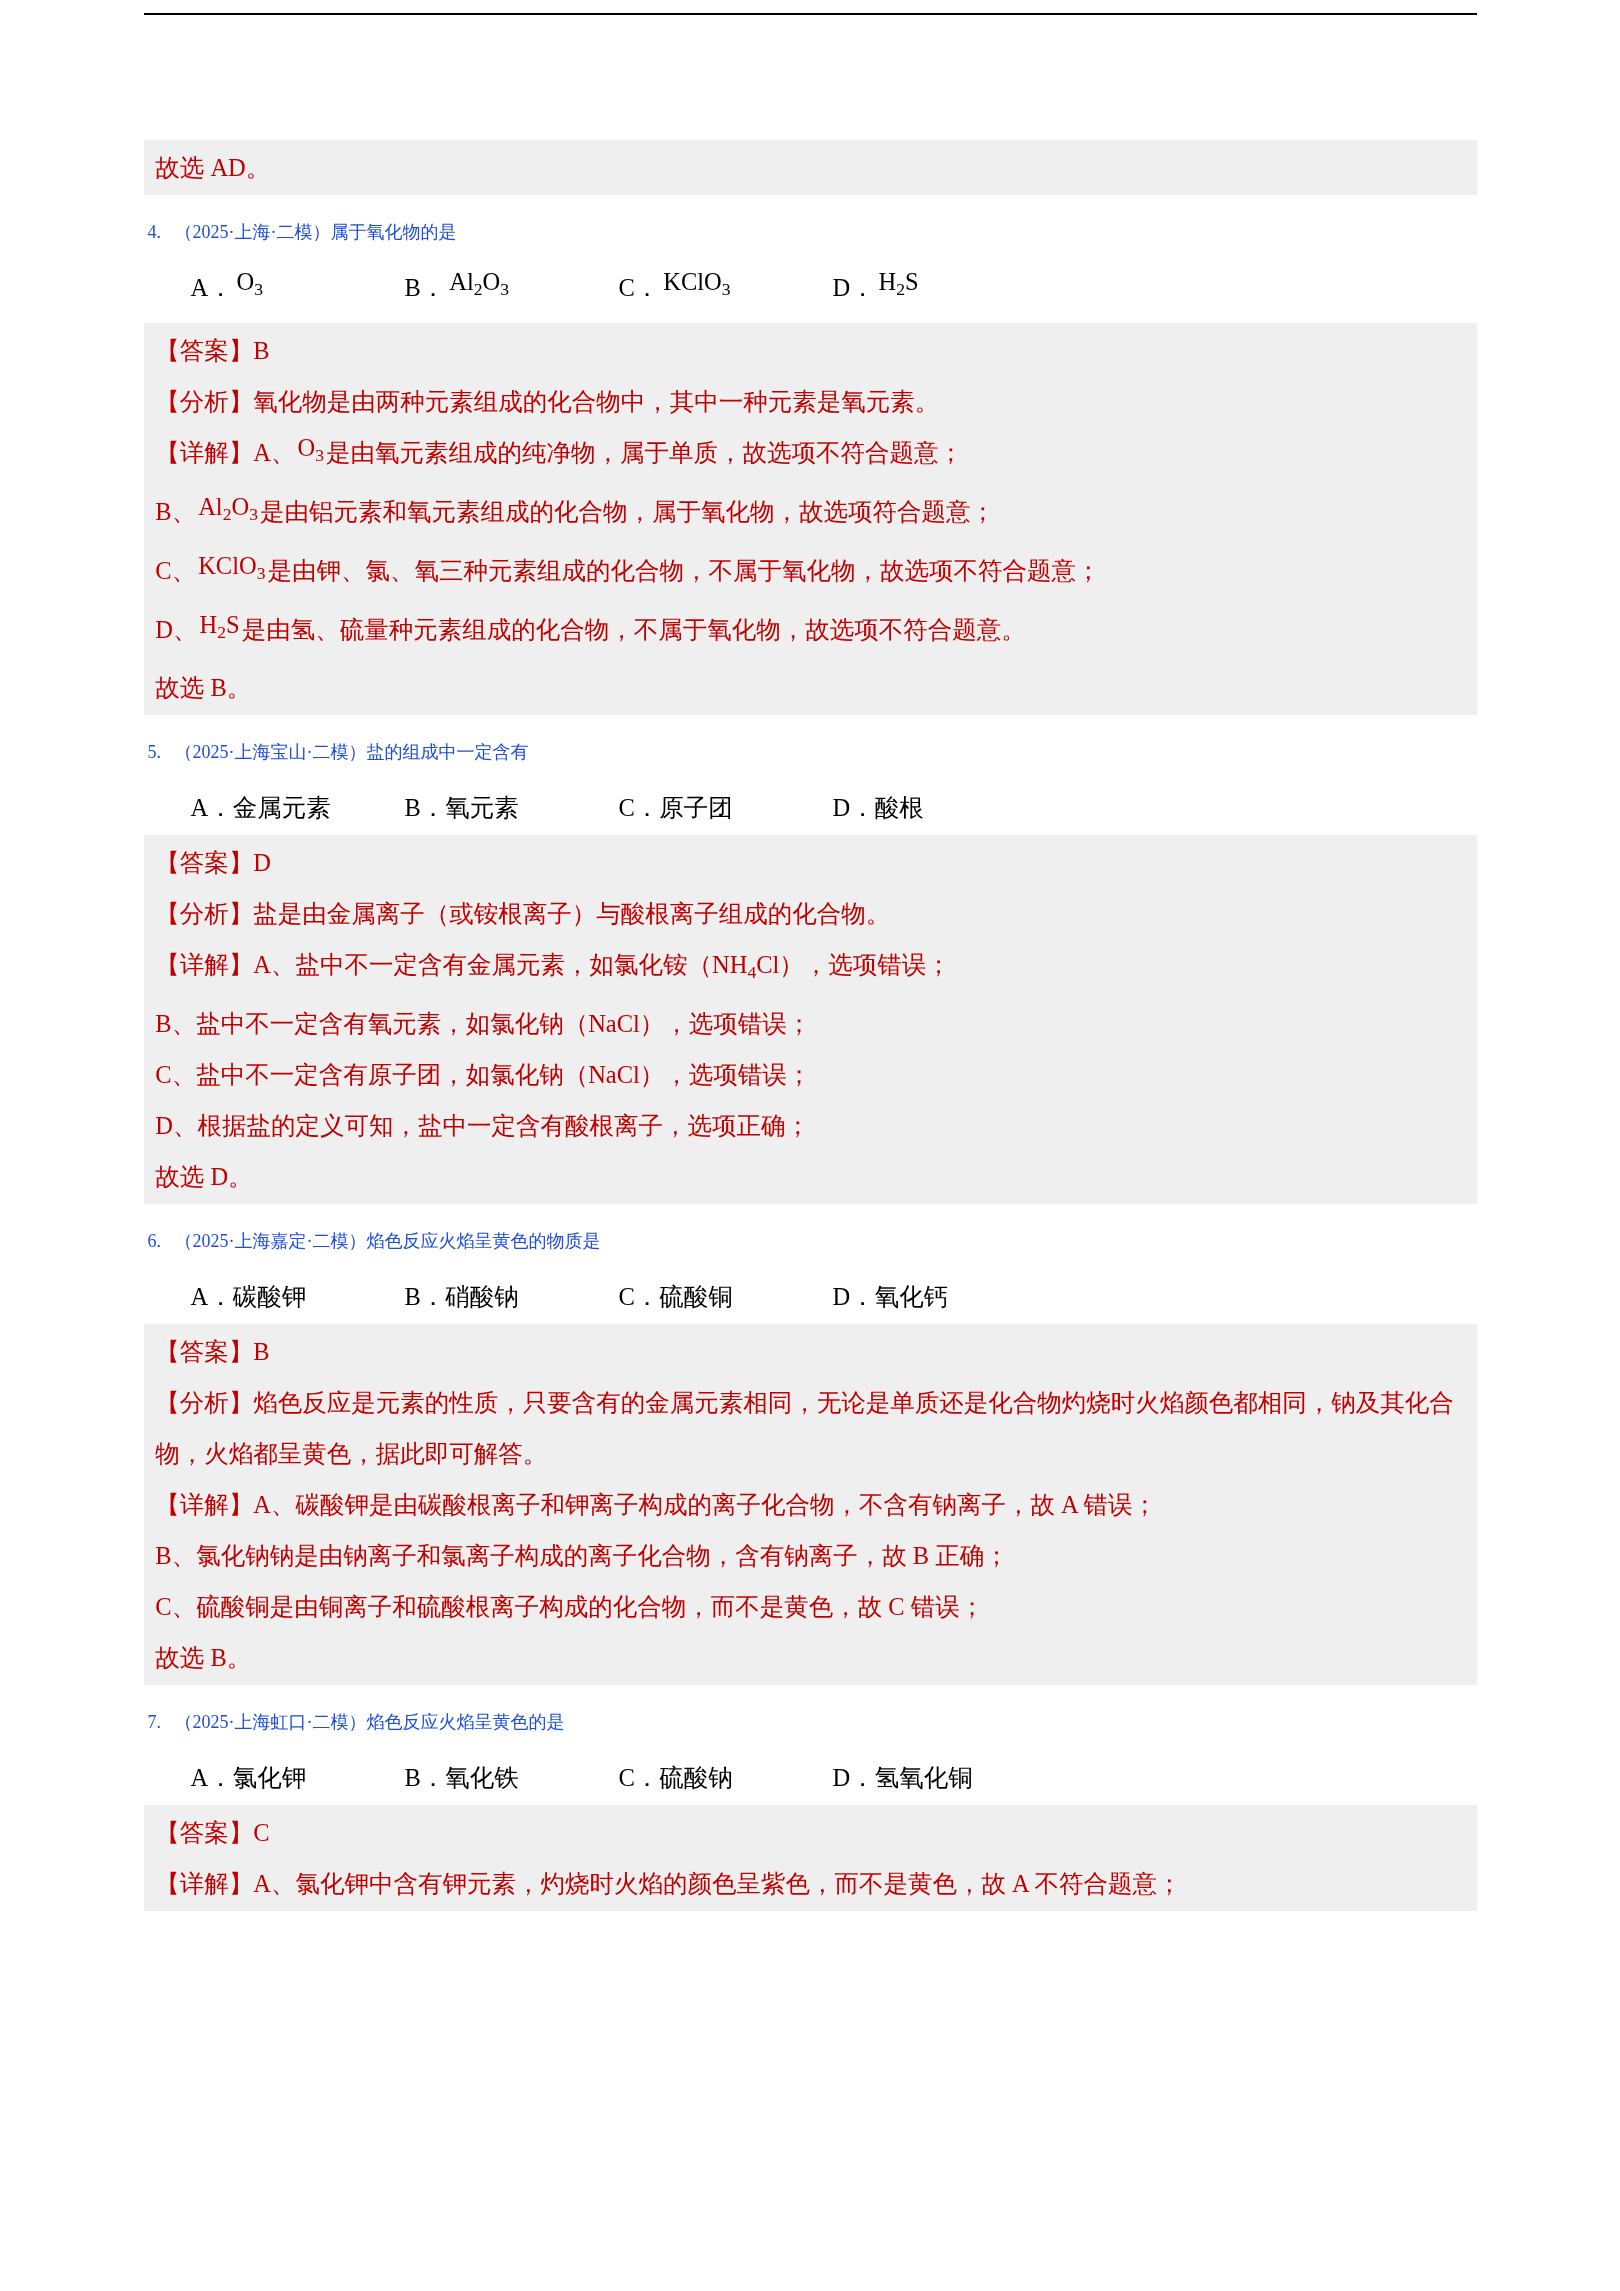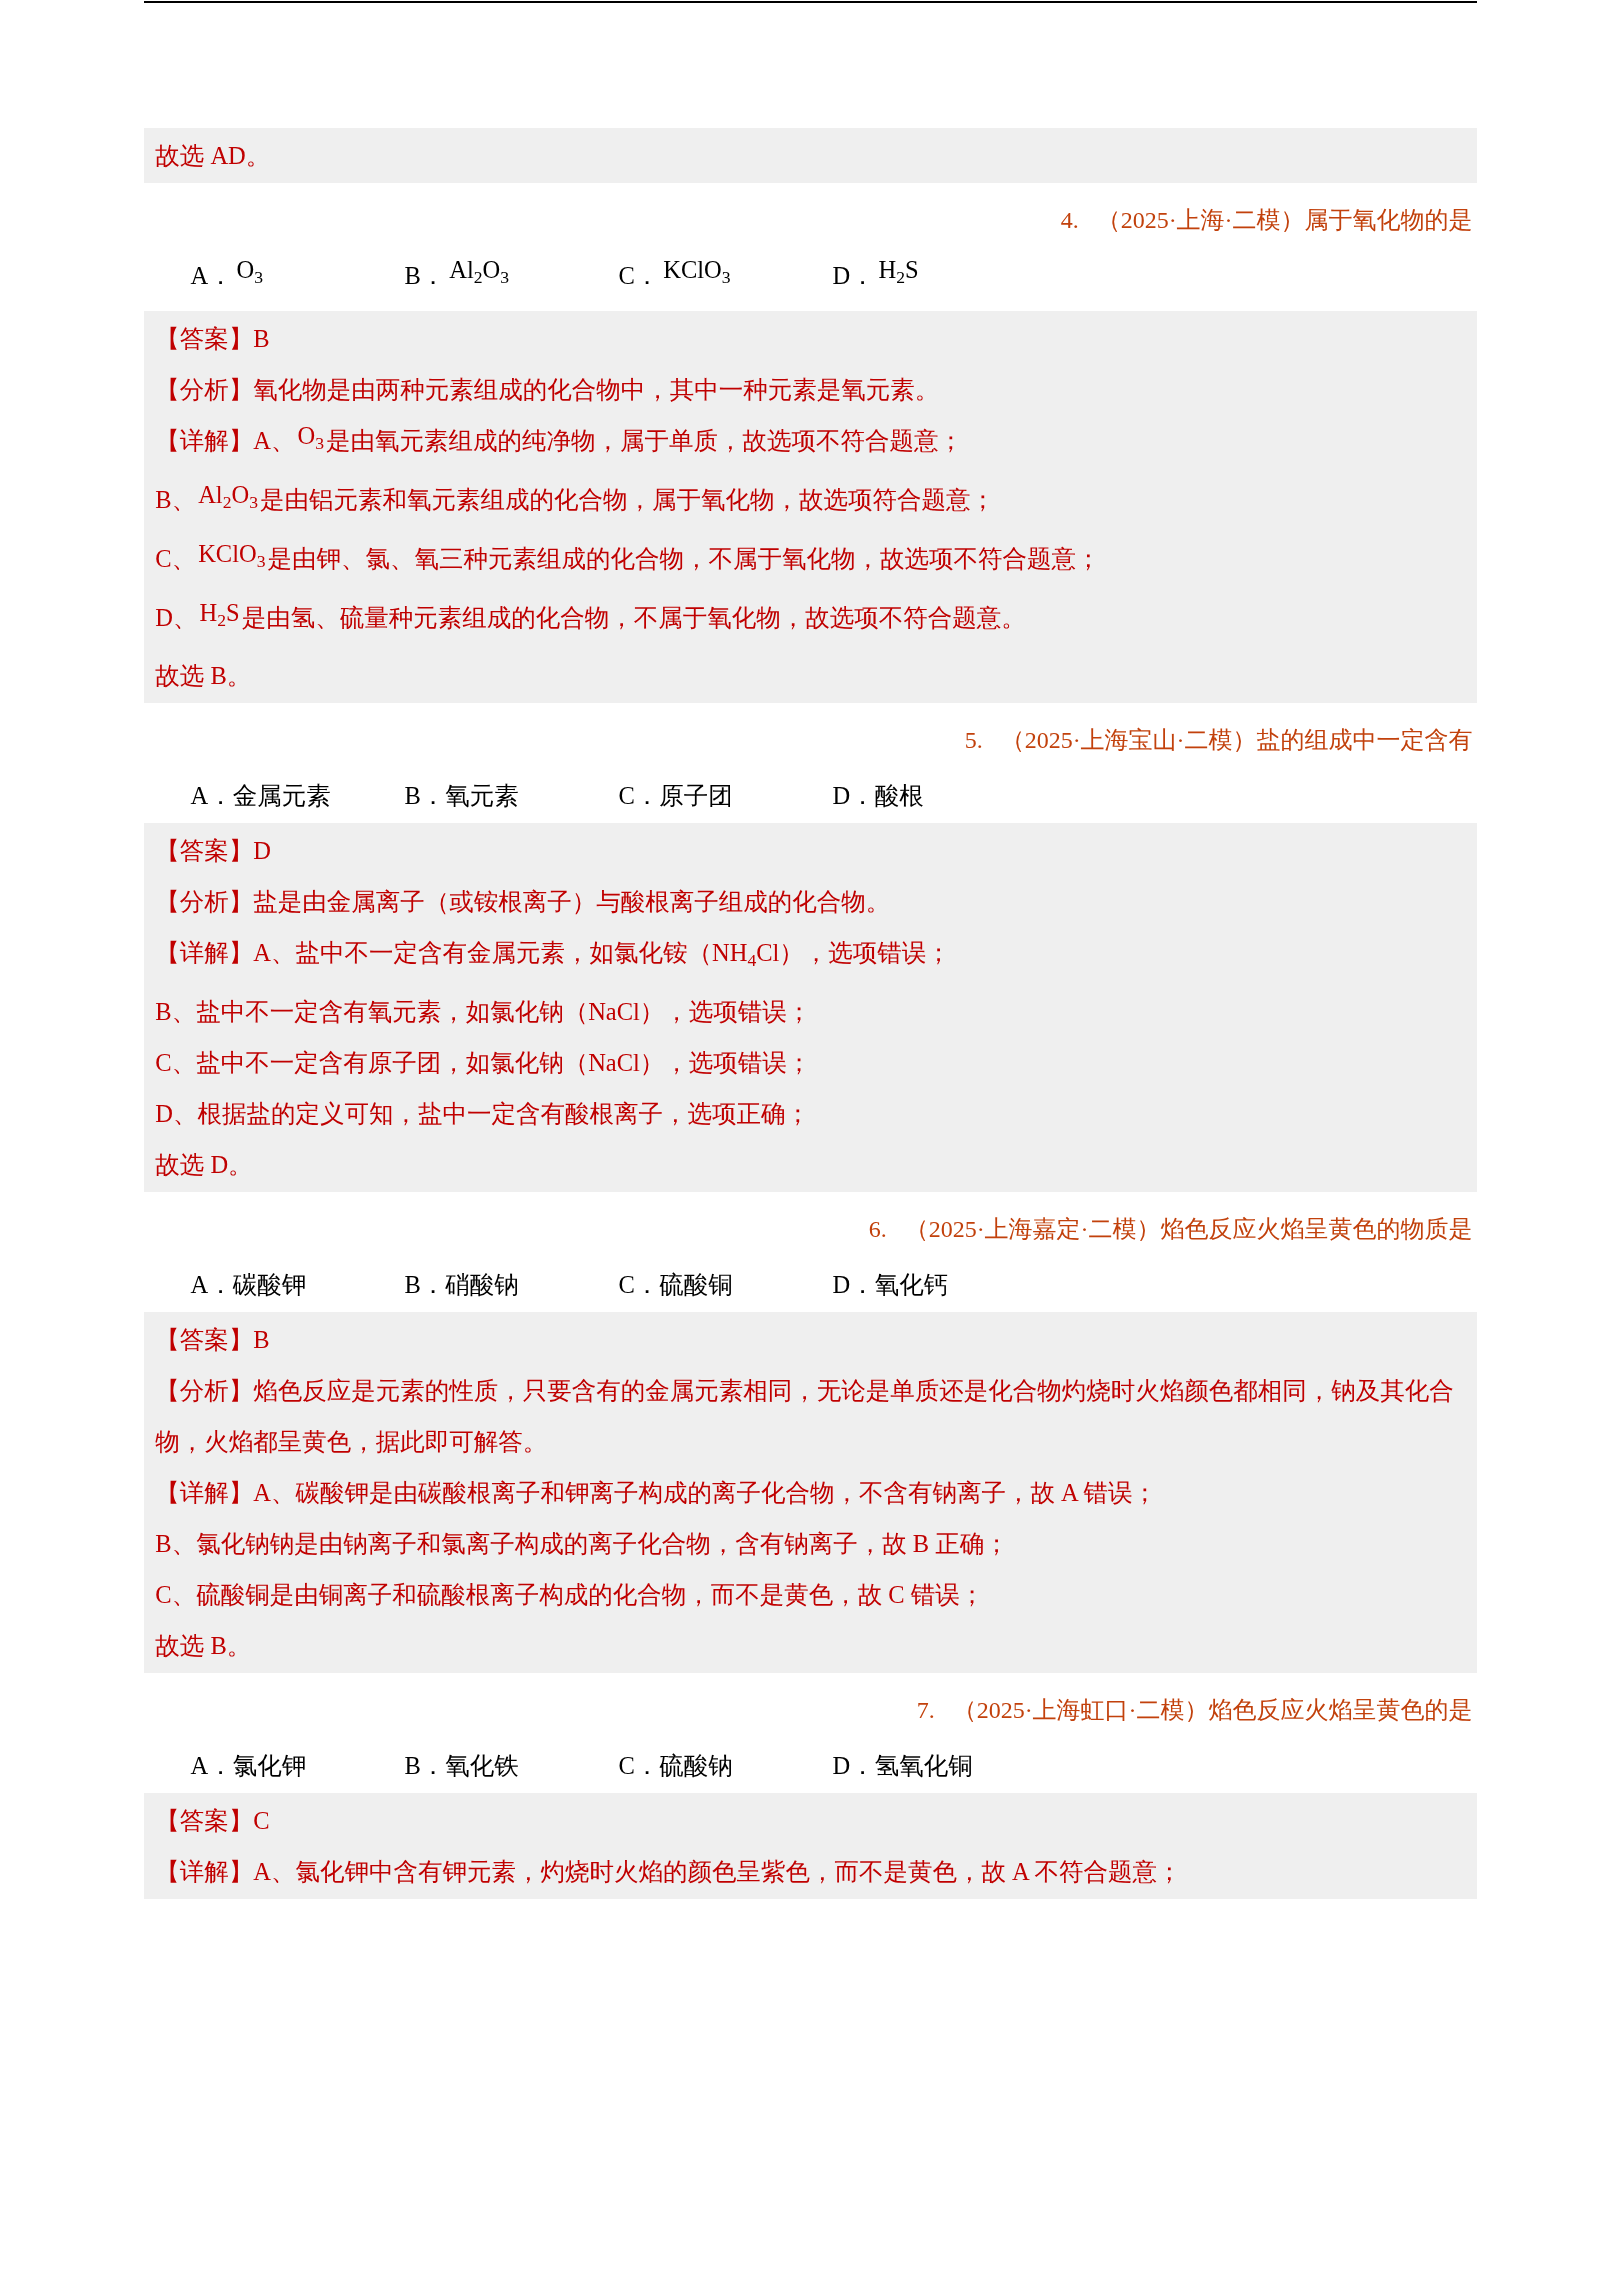--- a/index.html
+++ b/index.html
@@ -8,21 +8,21 @@
     background: #ffffff;
   }
   body {
     width: 1620px;
     font-family: "Liberation Serif", "DejaVu Serif", serif;
   }
   .page {
     width: 1620px;
     min-height: 2292px;
     box-sizing: border-box;
-    padding: 1px;
+    padding: 13px;
     position: relative;
     background: #fff;
   }
   .content {
     margin: 0 auto;
     width: 1333px;
     padding-top: 125px;
   }
   .top-rule {
     border-top: 2.9px solid #000;
@@ -34,25 +34,24 @@
     padding: 2px 0;
   }
   .line {
     font-size: 24.5px;
     line-height: 51px;
     color: #c00000;
     padding: 0 11.8px;
     white-space: normal;
   }
   .qline {
-    font-size: 24px;
+    font-size: 18px;
     line-height: 55px;
-    color: #c2410c;
+    color: #1d4ed8;
     padding: 0 3.9px;
-    text-align: right;
   }
   .q-head {
     margin-top: 9.8px;
   }
   .opts {
     display: flex;
     font-size: 24.5px;
     line-height: 55px;
     color: #000;
     padding-left: 47px;

